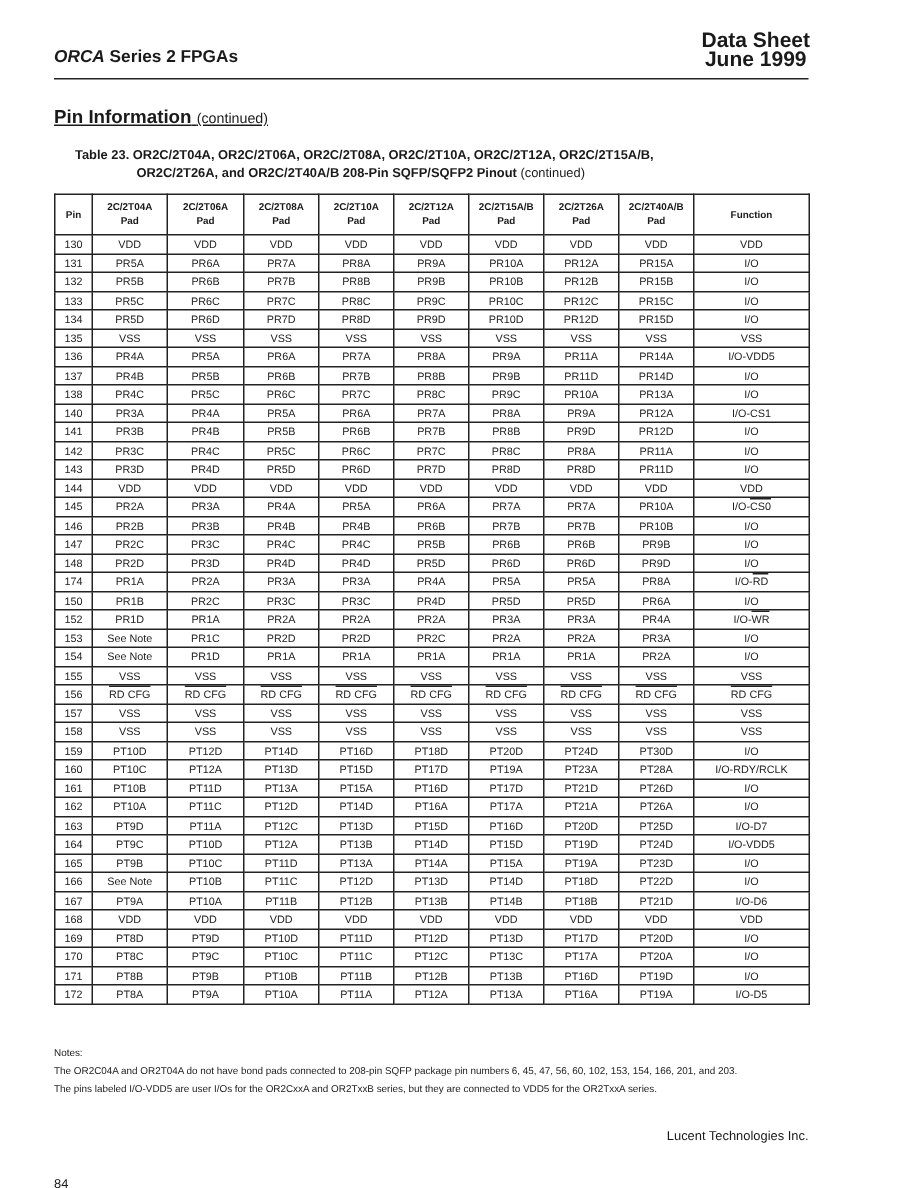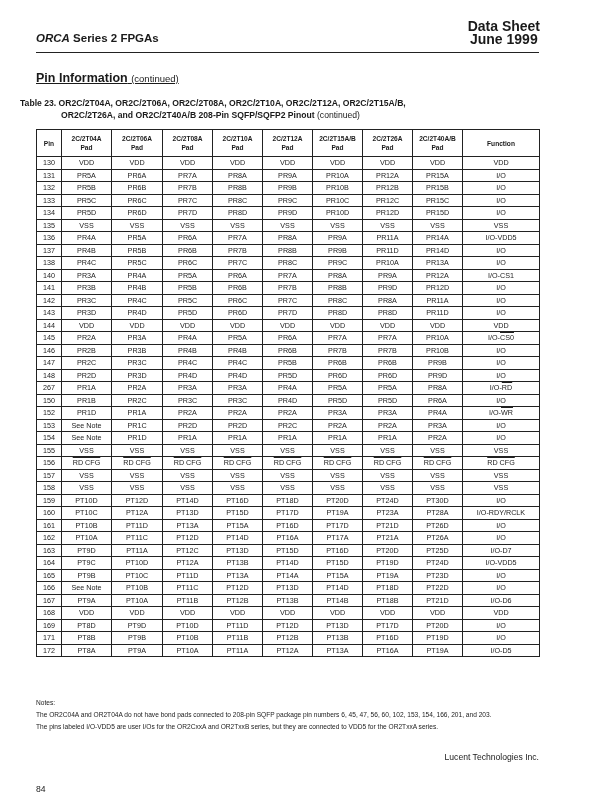--- a/index.html
+++ b/index.html
@@ -4,21 +4,21 @@
 <style>
   html, body { margin: 0; padding: 0; background: #ffffff; }
   body { width: 612px; height: 792px; position: relative; overflow: hidden;
          font-family: "Liberation Sans", sans-serif; color: #1a1a1a; }
   .hdr-left { position: absolute; left: 36px; top: 32px; font-size: 11.5px; font-weight: bold; text-align: center; }
   .hdr-left i { font-style: italic; }
   .hdr-right { position: absolute; right: 72px; top: 20px; font-size: 14px; font-weight: bold; text-align: center; line-height: 13px; }
   .hdr-rule { position: absolute; left: 36px; top: 52px; width: 503px; height: 0; border-top: 1.2px solid #222; }
   .sec-title { position: absolute; left: 36px; top: 71px; font-size: 12.5px; font-weight: bold; text-decoration: underline; }
   .sec-title .cont { font-weight: normal; font-size: 9.5px; }
-  .tbl-caption { position: absolute; left: 20px; top: 97px; font-size: 8.6px; font-weight: bold; line-height: 12px; width: 520px; }
+  .tbl-caption { position: absolute; left: 50px; top: 97px; font-size: 8.6px; font-weight: bold; line-height: 12px; width: 520px; }
   .tbl-caption .l2 { padding-left: 41px; display: block; }
   .tbl-caption .cont { font-weight: normal; }
   table.pins { position: absolute; left: 36px; top: 129px; border-collapse: collapse; width: 503px; table-layout: fixed; }
   table.pins th, table.pins td { border: 0.8px solid #222; text-align: center; padding: 0; }
   table.pins th { font-size: 6.6px; font-weight: bold; height: 26px; line-height: 9px; }
   table.pins td { font-size: 7.2px; height: 11.5px; line-height: 11px; color: #222; }
   .ovl { text-decoration: overline; }
   .notes { position: absolute; left: 36px; top: 698px; font-size: 6.6px; line-height: 10px; width: 510px; color: #222; }
   .notes p { margin: 0 0 2px 0; }
   .footer-left { position: absolute; left: 36px; top: 784px; font-size: 8.6px; }
@@ -279,21 +279,21 @@
         <td>PR3D</td>
         <td>PR4D</td>
         <td>PR4D</td>
         <td>PR5D</td>
         <td>PR6D</td>
         <td>PR6D</td>
         <td>PR9D</td>
         <td>I/O</td>
       </tr>
       <tr>
-        <td>267</td>
+        <td>174</td>
         <td>PR1A</td>
         <td>PR2A</td>
         <td>PR3A</td>
         <td>PR3A</td>
         <td>PR4A</td>
         <td>PR5A</td>
         <td>PR5A</td>
         <td>PR8A</td>
         <td>I/O-<span class="ovl">RD</span></td>
       </tr>
@@ -519,20 +519,32 @@
         <td>PT9D</td>
         <td>PT10D</td>
         <td>PT11D</td>
         <td>PT12D</td>
         <td>PT13D</td>
         <td>PT17D</td>
         <td>PT20D</td>
         <td>I/O</td>
       </tr>
       <tr>
+        <td>170</td>
+        <td>PT8C</td>
+        <td>PT9C</td>
+        <td>PT10C</td>
+        <td>PT11C</td>
+        <td>PT12C</td>
+        <td>PT13C</td>
+        <td>PT17A</td>
+        <td>PT20A</td>
+        <td>I/O</td>
+      </tr>
+      <tr>
         <td>171</td>
         <td>PT8B</td>
         <td>PT9B</td>
         <td>PT10B</td>
         <td>PT11B</td>
         <td>PT12B</td>
         <td>PT13B</td>
         <td>PT16D</td>
         <td>PT19D</td>
         <td>I/O</td>

